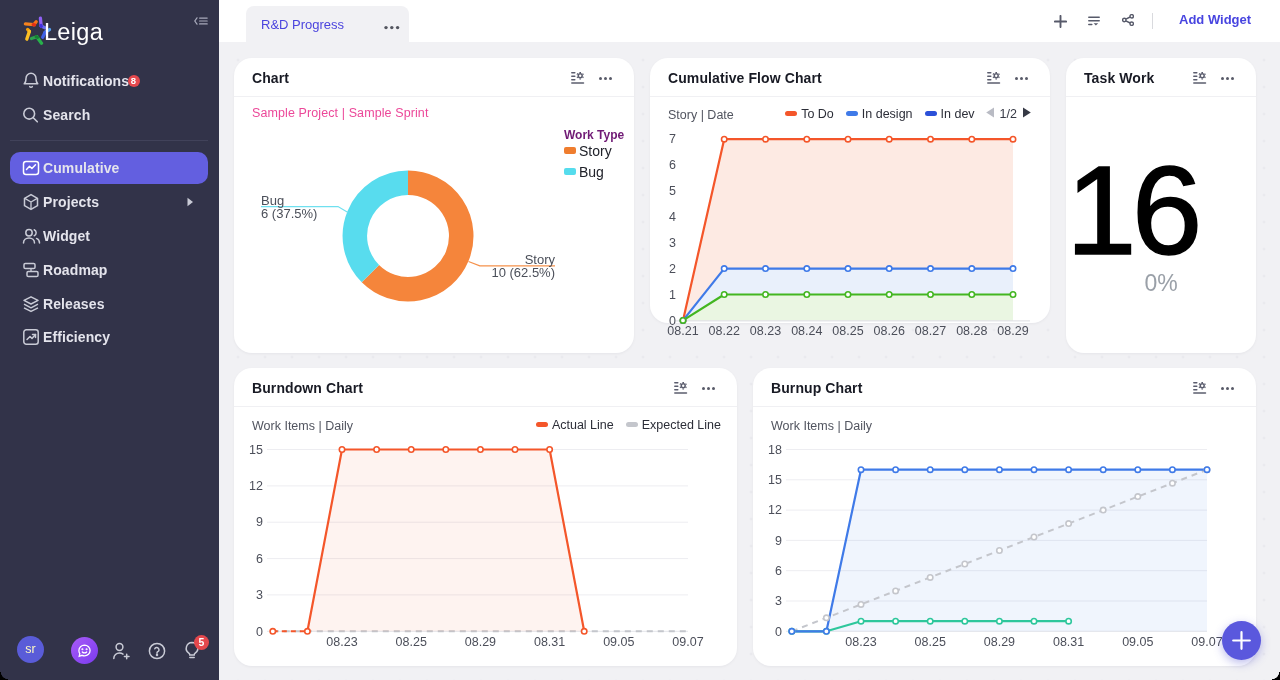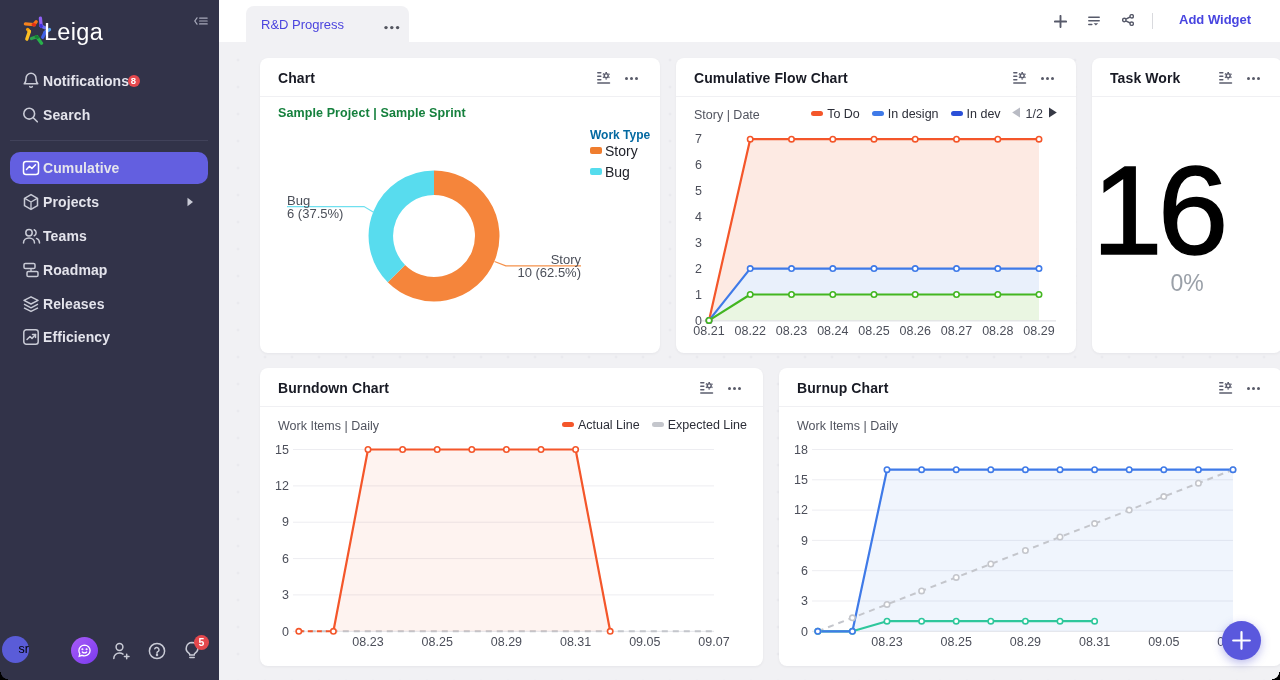--- a/index.html
+++ b/index.html
@@ -8,26 +8,26 @@
 .navitem { position:absolute; left:0; width:219px; height:34px; color:#e4e4ec; font-size:14px; font-weight:700; }
 .navitem .lbl { position:absolute; left:43px; top:50%; transform:translateY(-50%); letter-spacing:.1px;text-align:center; }
 .navitem svg { position:absolute; left:22px; top:50%; transform:translateY(-50%); }
 .badge { position:absolute; background:#e5484d; color:#fff; border-radius:50%; font-weight:700; text-align:center; }
 
 #strip { position:absolute; left:219px; top:0; width:1061px; height:42px; background:#fff; }
 #tab { position:absolute; left:27px; top:6px; width:163px; height:36px; background:#f1f1f4; border-radius:8px 8px 0 0; }
 #tab .t { position:absolute; left:15px; top:11px; font-size:13px; font-weight:400; color:#4b44de; }
 #content { position:absolute; left:219px; top:42px; width:1061px; height:638px; background:#f1f1f4;
   background-image:radial-gradient(#e2e2e8 0.9px, transparent 1.1px); background-size:27px 27px; background-position:5.5px 4.5px; }
-.card { position:absolute; background:#fff; border-radius:8px; box-shadow:0 1px 3px rgba(20,20,40,0.05);margin-left:26px; }
+.card { position:absolute; background:#fff; border-radius:18px; box-shadow:0 1px 3px rgba(20,20,40,0.05); }
 .chead { position:absolute; left:0; top:0; right:0; height:39px; border-bottom:1px solid #f0f0f3; }
 .ctitle { position:absolute; left:18px; top:11.5px; font-size:14px; font-weight:700; color:#181a24; letter-spacing:.1px; }
 .hic { position:absolute; right:21px; top:13px; }
 .hic svg { margin-left:13px; vertical-align:top; }
-.sub { position:absolute; font-size:12.5px; font-weight:700; color:#15803d; letter-spacing:.1px; }
+.sub { position:absolute; font-size:12.5px; font-weight:400; color:#ec4899; letter-spacing:.1px; }
 .axlbl { position:absolute; font-size:12.5px; color:#51545f; }
 .legend { position:absolute; font-size:12.5px; color:#2c2e38; white-space:nowrap; }
 .sw { display:inline-block; width:12px; height:5px; border-radius:2.5px; margin:0 4px 2px 12px; }
 .pag { margin-left:10px; }
 .pagt { margin:0 5px; color:#363945; font-size:12.5px; }
 </style></head>
 <body>
 <div id="app">
 
 <div id="strip">
@@ -78,38 +78,38 @@
             <circle cx="9.2" cy="4.7" r="1.2" fill="#fff"></circle>
           </svg><svg class="ticon" width="15" height="15" viewBox="0 0 15 15">
             <g fill="#585a68">
               <circle cx="2.5" cy="7.5" r="1.5"></circle>
               <circle cx="7.5" cy="7.5" r="1.5"></circle>
               <circle cx="12.5" cy="7.5" r="1.5"></circle>
             </g>
           </svg></span>
       </div>
   <div class="sub" style="left:18px;top:48px">Sample Project | Sample Sprint</div>
-  <div style="position:absolute;left:330px;top:70px;font-size:12px;font-weight:700;color:#0369a1">Work Type</div>
+  <div style="position:absolute;left:330px;top:70px;font-size:12px;font-weight:700;color:#701a75">Work Type</div>
   <div style="position:absolute;left:330px;top:89px;width:12px;height:7px;border-radius:2px;background:#ef7d2e"></div>
   <div style="position:absolute;left:345px;top:85px;font-size:14px;color:#20222a">Story</div>
   <div style="position:absolute;left:330px;top:110px;width:12px;height:7px;border-radius:2px;background:#55dced"></div>
   <div style="position:absolute;left:345px;top:106px;font-size:14px;color:#20222a">Bug</div>
   <svg width="400" height="295" style="position:absolute;left:0;top:0">
         <path d="M 174.0 124.8 A 53.2 53.2 0 1 1 136.4 215.6" fill="none" stroke="#f5853b" stroke-width="24.5"></path>
         <path d="M 136.4 215.6 A 53.2 53.2 0 0 1 174.0 124.8" fill="none" stroke="#58dcee" stroke-width="24.5"></path>
         <polyline points="114,154.4 104,148.6 27,148.6" fill="none" stroke="#6fe0ef" stroke-width="1.2"></polyline>
         <polyline points="234.5,203.5 245.8,207.9 321,207.9" fill="none" stroke="#f5914b" stroke-width="1.2"></polyline>
         <text x="27" y="146.5" font-size="13" fill="#4b4f59">Bug</text>
         <text x="27" y="159.5" font-size="13" fill="#4b4f59">6 (37.5%)</text>
         <text x="321" y="206" font-size="13" fill="#4b4f59" text-anchor="end">Story</text>
         <text x="321" y="219" font-size="13" fill="#4b4f59" text-anchor="end">10 (62.5%)</text>
       </svg>
 </div>
 
-<div class="card" style="left:650px;top:58px;width:400px;height:295px">
+<div class="card" style="left:650px;top:58px;width:400px;height:265px">
   <div class="chead">
         <span class="ctitle">Cumulative Flow Chart</span>
         <span class="hic"><svg class="ticon" width="14" height="13" viewBox="0 0 14 13">
             <g stroke="#5b5d6e" stroke-width="1.5" stroke-linecap="round" fill="none">
               <path d="M0.8 1.7h3M0.8 5.2h3M0.8 8.7h3M0.8 12h11.7"></path>
             </g>
             <g stroke="#5b5d6e" stroke-width="1.6">
               <path d="M9.2 0.9v1M9.2 7.6v1M5.9 2.8l0.9 0.5M11.6 6.1l0.9 0.5M5.9 6.6l0.9-0.5M11.6 3.4l0.9-0.5"></path>
             </g>
             <circle cx="9.2" cy="4.7" r="2.7" fill="#5b5d6e"></circle>
@@ -412,21 +412,21 @@
         <svg style="left:186px" width="8" height="10" viewBox="0 0 8 10">
           <path d="M1.5 0.8v8.4L7 5z" fill="#c9cbd6"></path>
         </svg>
       </div>
 <div class="navitem" style="top:219px">
         <svg width="19" height="17" viewBox="0 0 19 17" fill="none" stroke="#c9cbd6" stroke-width="1.5" stroke-linecap="round">
           <circle cx="7" cy="5.2" r="3.2"></circle>
           <path d="M1.5 15.5c0-3 2.5-5 5.5-5s5.5 2 5.5 5"></path>
           <path d="M12.2 2.3a3.2 3.2 0 0 1 0 5.9M14.5 10.9c1.9.7 3 2.3 3 4.6"></path>
         </svg>
-        <span class="lbl">Teams</span>
+        <span class="lbl">Widget</span>
       </div>
 <div class="navitem" style="top:253px">
         <svg width="18" height="17" viewBox="0 0 18 17" fill="none" stroke="#c9cbd6" stroke-width="1.5" stroke-linejoin="round">
           <rect x="2" y="2" width="11" height="5" rx="1.3"></rect>
           <rect x="5" y="10" width="11" height="5" rx="1.3"></rect>
           <path d="M9 7v3" stroke-width="1.3"></path>
         </svg>
         <span class="lbl">Roadmap</span>
       </div>
 <div class="navitem" style="top:287px">
@@ -437,21 +437,21 @@
         <span class="lbl">Releases</span>
       </div>
 <div class="navitem" style="top:320px">
         <svg width="18" height="18" viewBox="0 0 18 18" fill="none" stroke="#c9cbd6" stroke-width="1.5" stroke-linecap="round" stroke-linejoin="round">
           <rect x="1.8" y="1.8" width="14.4" height="14.4" rx="2.5"></rect>
           <path d="M5 11.5l3-3 2 2 3.5-4"></path>
           <path d="M13.5 9.5v-3h-3"></path>
         </svg>
         <span class="lbl">Efficiency</span>
       </div>
-<div style="position:absolute;left:2px;top:636px;width:27px;height:27px;border-radius:50%;background:#5a5cd8;color:#000000;font-size:12.5px;font-weight:400;text-align:right;line-height:27px">sr</div>
+<div style="position:absolute;left:17px;top:636px;width:27px;height:27px;border-radius:50%;background:#5a5cd8;color:#fef9c3;font-size:12.5px;font-weight:400;text-align:center;line-height:27px">sr</div>
 <div style="position:absolute;left:71px;top:637px;width:27px;height:27px;border-radius:50%;background:linear-gradient(135deg,#a85bf7,#7a3bee)">
 <svg style="position:absolute;left:6px;top:6.5px" width="15" height="14" viewBox="0 0 15 14" fill="none" stroke="#fff" stroke-width="1.3" stroke-linecap="round">
           <path d="M7.5 1.2a5.6 5.3 0 0 1 0 10.6 6 6 0 0 1-2.4-.5l-2.9 1 .6-2.7a5.3 5.3 0 0 1-.9-3.1 5.6 5.3 0 0 1 5.6-5.3z"></path>
           <circle cx="5.4" cy="5.2" r="0.4" fill="#fff"></circle>
           <circle cx="9.6" cy="5.2" r="0.4" fill="#fff"></circle>
           <path d="M5.3 8a3 3 0 0 0 4.4 0"></path>
         </svg>
       </div>
 <svg style="position:absolute;left:112px;top:642px" width="19" height="18" viewBox="0 0 19 18" fill="none" stroke="#c9cbd6" stroke-width="1.5" stroke-linecap="round">
         <circle cx="7.5" cy="5" r="3.4"></circle>

